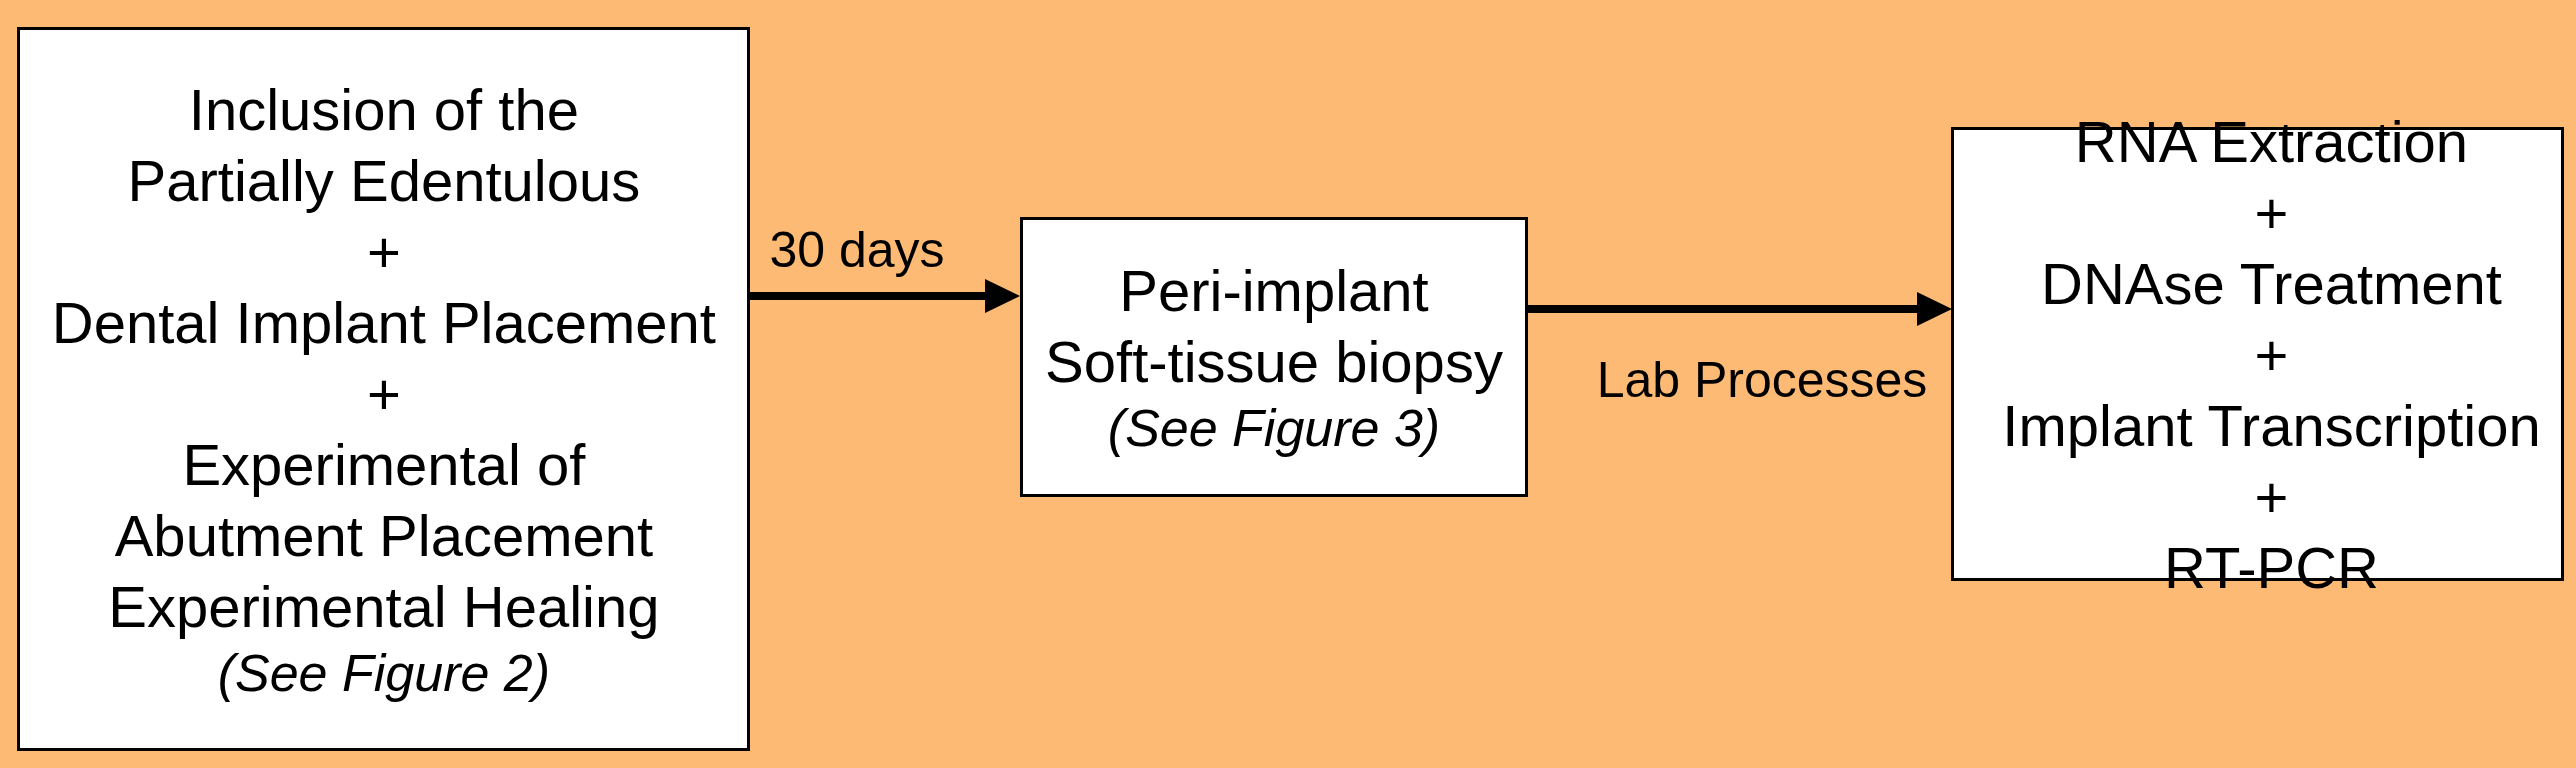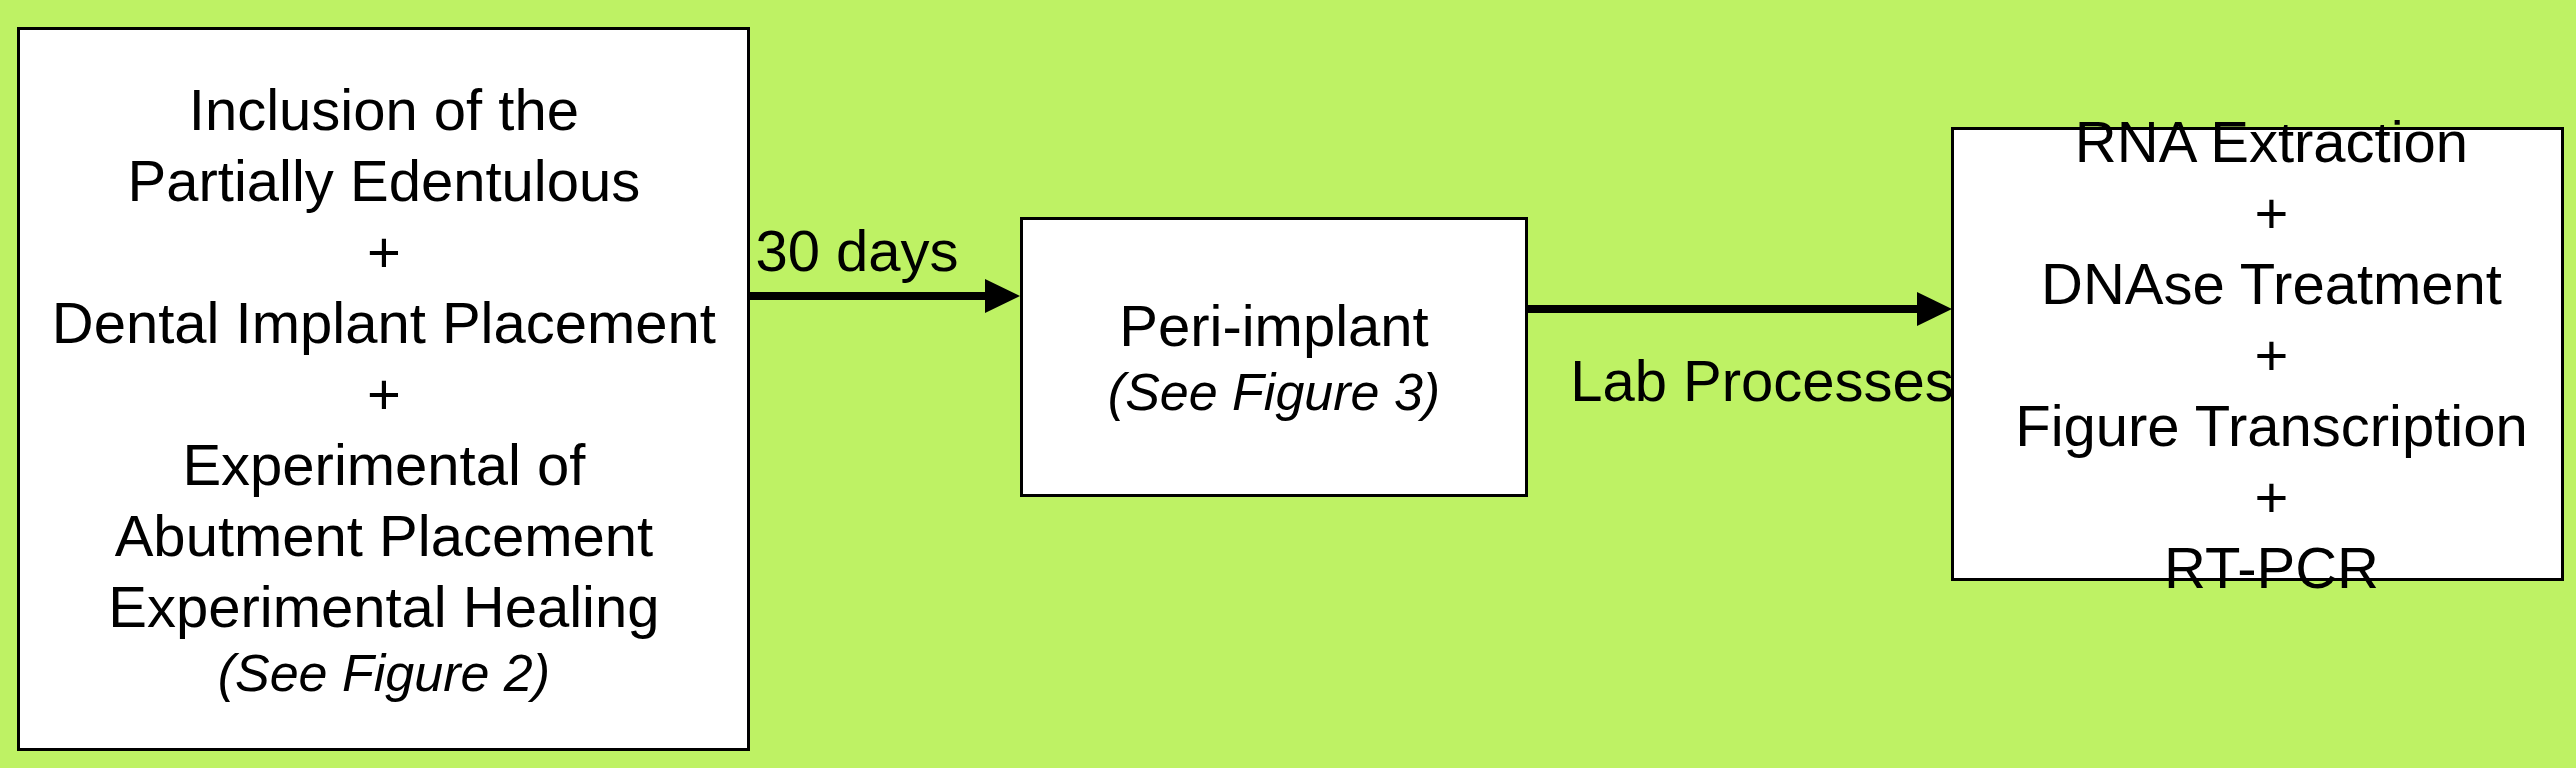--- a/index.html
+++ b/index.html
@@ -5,21 +5,21 @@
 <style>
   html, body {
     margin: 0;
     padding: 0;
     background: #ffffff;
   }
   .canvas {
     position: relative;
     width: 2576px;
     height: 769px;
-    background: #bef264;
+    background: #fdba74;
     font-family: "Liberation Sans", "DejaVu Sans", sans-serif;
     color: #000000;
     overflow: hidden;
   }
   .box {
     position: absolute;
     box-sizing: border-box;
     border: 3.2px solid #000000;
     background: #ffffff;
     display: flex;
@@ -54,21 +54,21 @@
     border-top: 17.4px solid transparent;
     border-bottom: 17.4px solid transparent;
     border-left: 35px solid #000000;
   }
   .shaft-1 { left: 750px; top: 292px; width: 235px; }
   .head-1  { left: 985px; top: 279px; }
   .shaft-2 { left: 1528px; top: 305px; width: 389px; }
   .head-2  { left: 1917px; top: 292px; }
   .arrow-label {
     position: absolute;
-    font-size: 58px;
+    font-size: 50px;
     line-height: 61px;
     white-space: nowrap;
     transform: translateX(-50%);
   }
   .label-30-days       { left: 857px; top: 220px; }
   .label-lab-processes { left: 1742px; top: 350px; margin-left: 20px; }
 </style>
 </head>
 <body>
 
@@ -87,33 +87,34 @@
   </div>
 
   <div class="arrow-label label-30-days">30 days</div>
   <div>
     <div class="arrow-shaft shaft-1"></div>
     <div class="arrow-head head-1"></div>
   </div>
 
   <div class="box box-middle">
     <div class="line">Peri-implant</div>
+    <div class="line">Soft-tissue biopsy</div>
     <div class="note">(See Figure 3)</div>
   </div>
 
   <div class="arrow-label label-lab-processes">Lab Processes</div>
   <div>
     <div class="arrow-shaft shaft-2"></div>
     <div class="arrow-head head-2"></div>
   </div>
 
   <div class="box box-right">
     <div class="line">RNA Extraction</div>
     <div class="line">+</div>
     <div class="line">DNAse Treatment</div>
     <div class="line">+</div>
-    <div class="line">Figure Transcription</div>
+    <div class="line">Implant Transcription</div>
     <div class="line">+</div>
     <div class="line">RT-PCR</div>
   </div>
 
 </div>
 
 
 </body></html>

